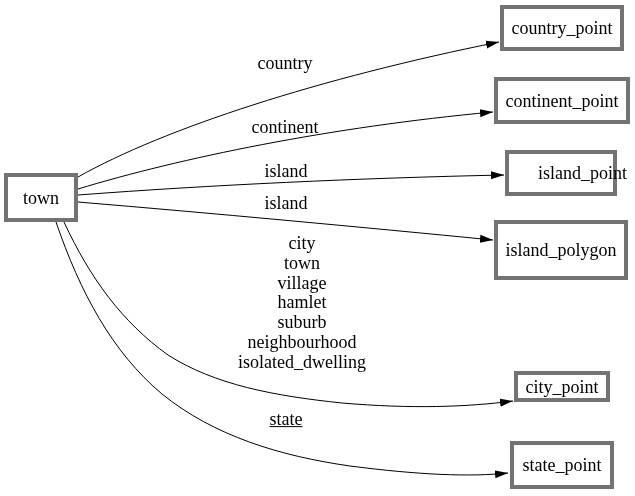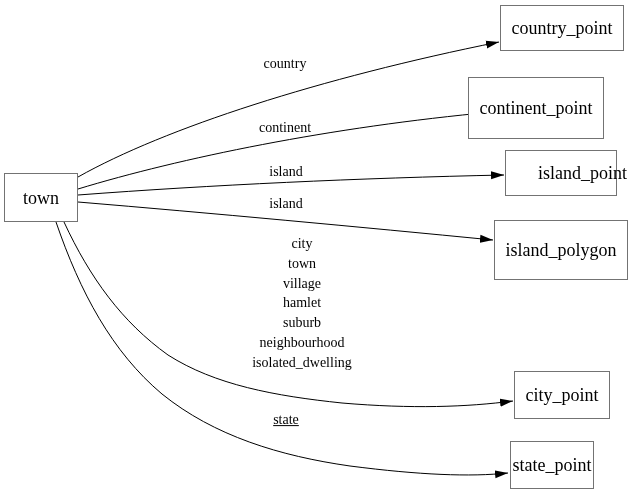--- a/index.html
+++ b/index.html
@@ -24,33 +24,33 @@
     height: 496px;
   }
   .edge-layer path.edge {
     fill: none;
     stroke: #000000;
     stroke-width: 1;
   }
   .node {
     position: absolute;
     box-sizing: border-box;
-    border: 1px solid #737373;
+    border: 4px solid #737373;
     background: #ffffff;
     display: flex;
     align-items: center;
     justify-content: center;
     font-size: 18px;
     line-height: 1;
     white-space: nowrap;
   }
   .edge-label {
     position: absolute;
     transform: translate(-50%, -50%);
-    font-size: 14px;
+    font-size: 18px;
     line-height: 19.8px;
     text-align: center;
     white-space: pre-line;
   }
 </style>
 </head>
 <body>
 
 <div class="canvas">
 
@@ -69,37 +69,37 @@
   </svg>
 
   <div class="node" style="left:4px; top:173px; width:74px; height:49px;">
     <span>town</span>
   </div>
 
   <div class="node" style="left:500px; top:5px; width:124px; height:46px;">
     <span>country_point</span>
   </div>
 
-  <div class="node" style="left:468px; top:77px; width:136px; height:62px;text-align:right;">
+  <div class="node" style="left:494px; top:77px; width:136px; height:47px;text-align:right;">
     <span>continent_point</span>
   </div>
 
   <div class="node" style="left:505px; top:150px; width:112px; height:46px;padding-left:43px;">
     <span>island_point</span>
   </div>
 
   <div class="node" style="left:494px; top:220px; width:134px; height:60px;">
     <span>island_polygon</span>
   </div>
 
-  <div class="node" style="left:514px; top:371px; width:96px; height:48px;">
+  <div class="node" style="left:514px; top:371px; width:96px; height:31px;">
     <span>city_point</span>
   </div>
 
-  <div class="node" style="left:510px; top:441px; width:84px; height:48px;">
+  <div class="node" style="left:510px; top:441px; width:104px; height:48px;">
     <span>state_point</span>
   </div>
 
   <div class="edge-label" style="left:285px; top:64px;">country</div>
 
   <div class="edge-label" style="left:285px; top:128px;">continent</div>
 
   <div class="edge-label" style="left:286px; top:172px;">island</div>
 
   <div class="edge-label" style="left:286px; top:204px;">island</div>

